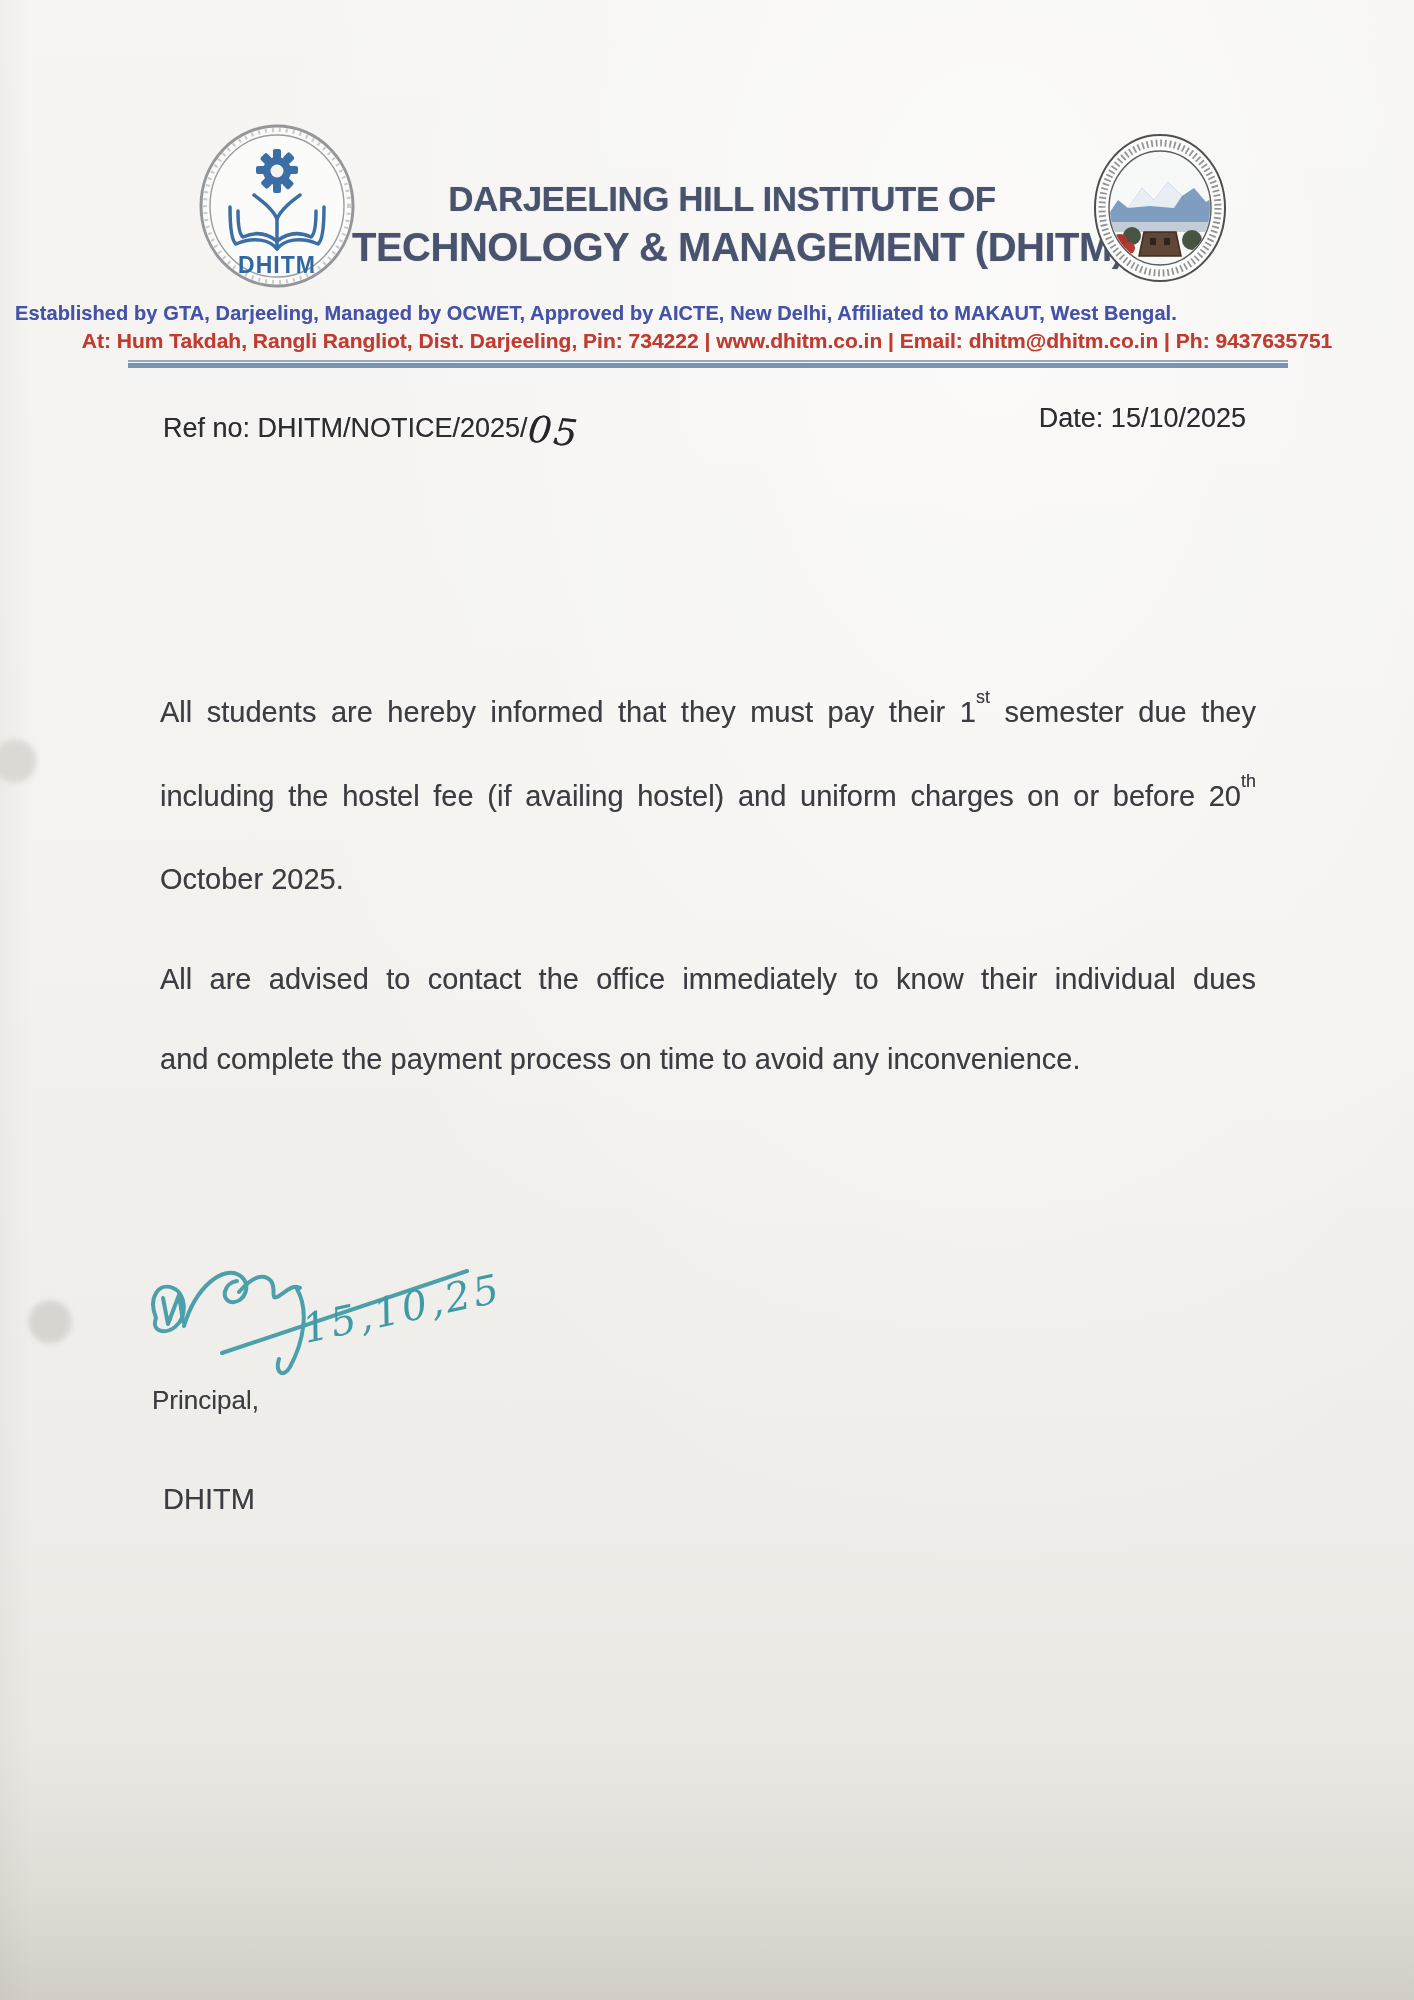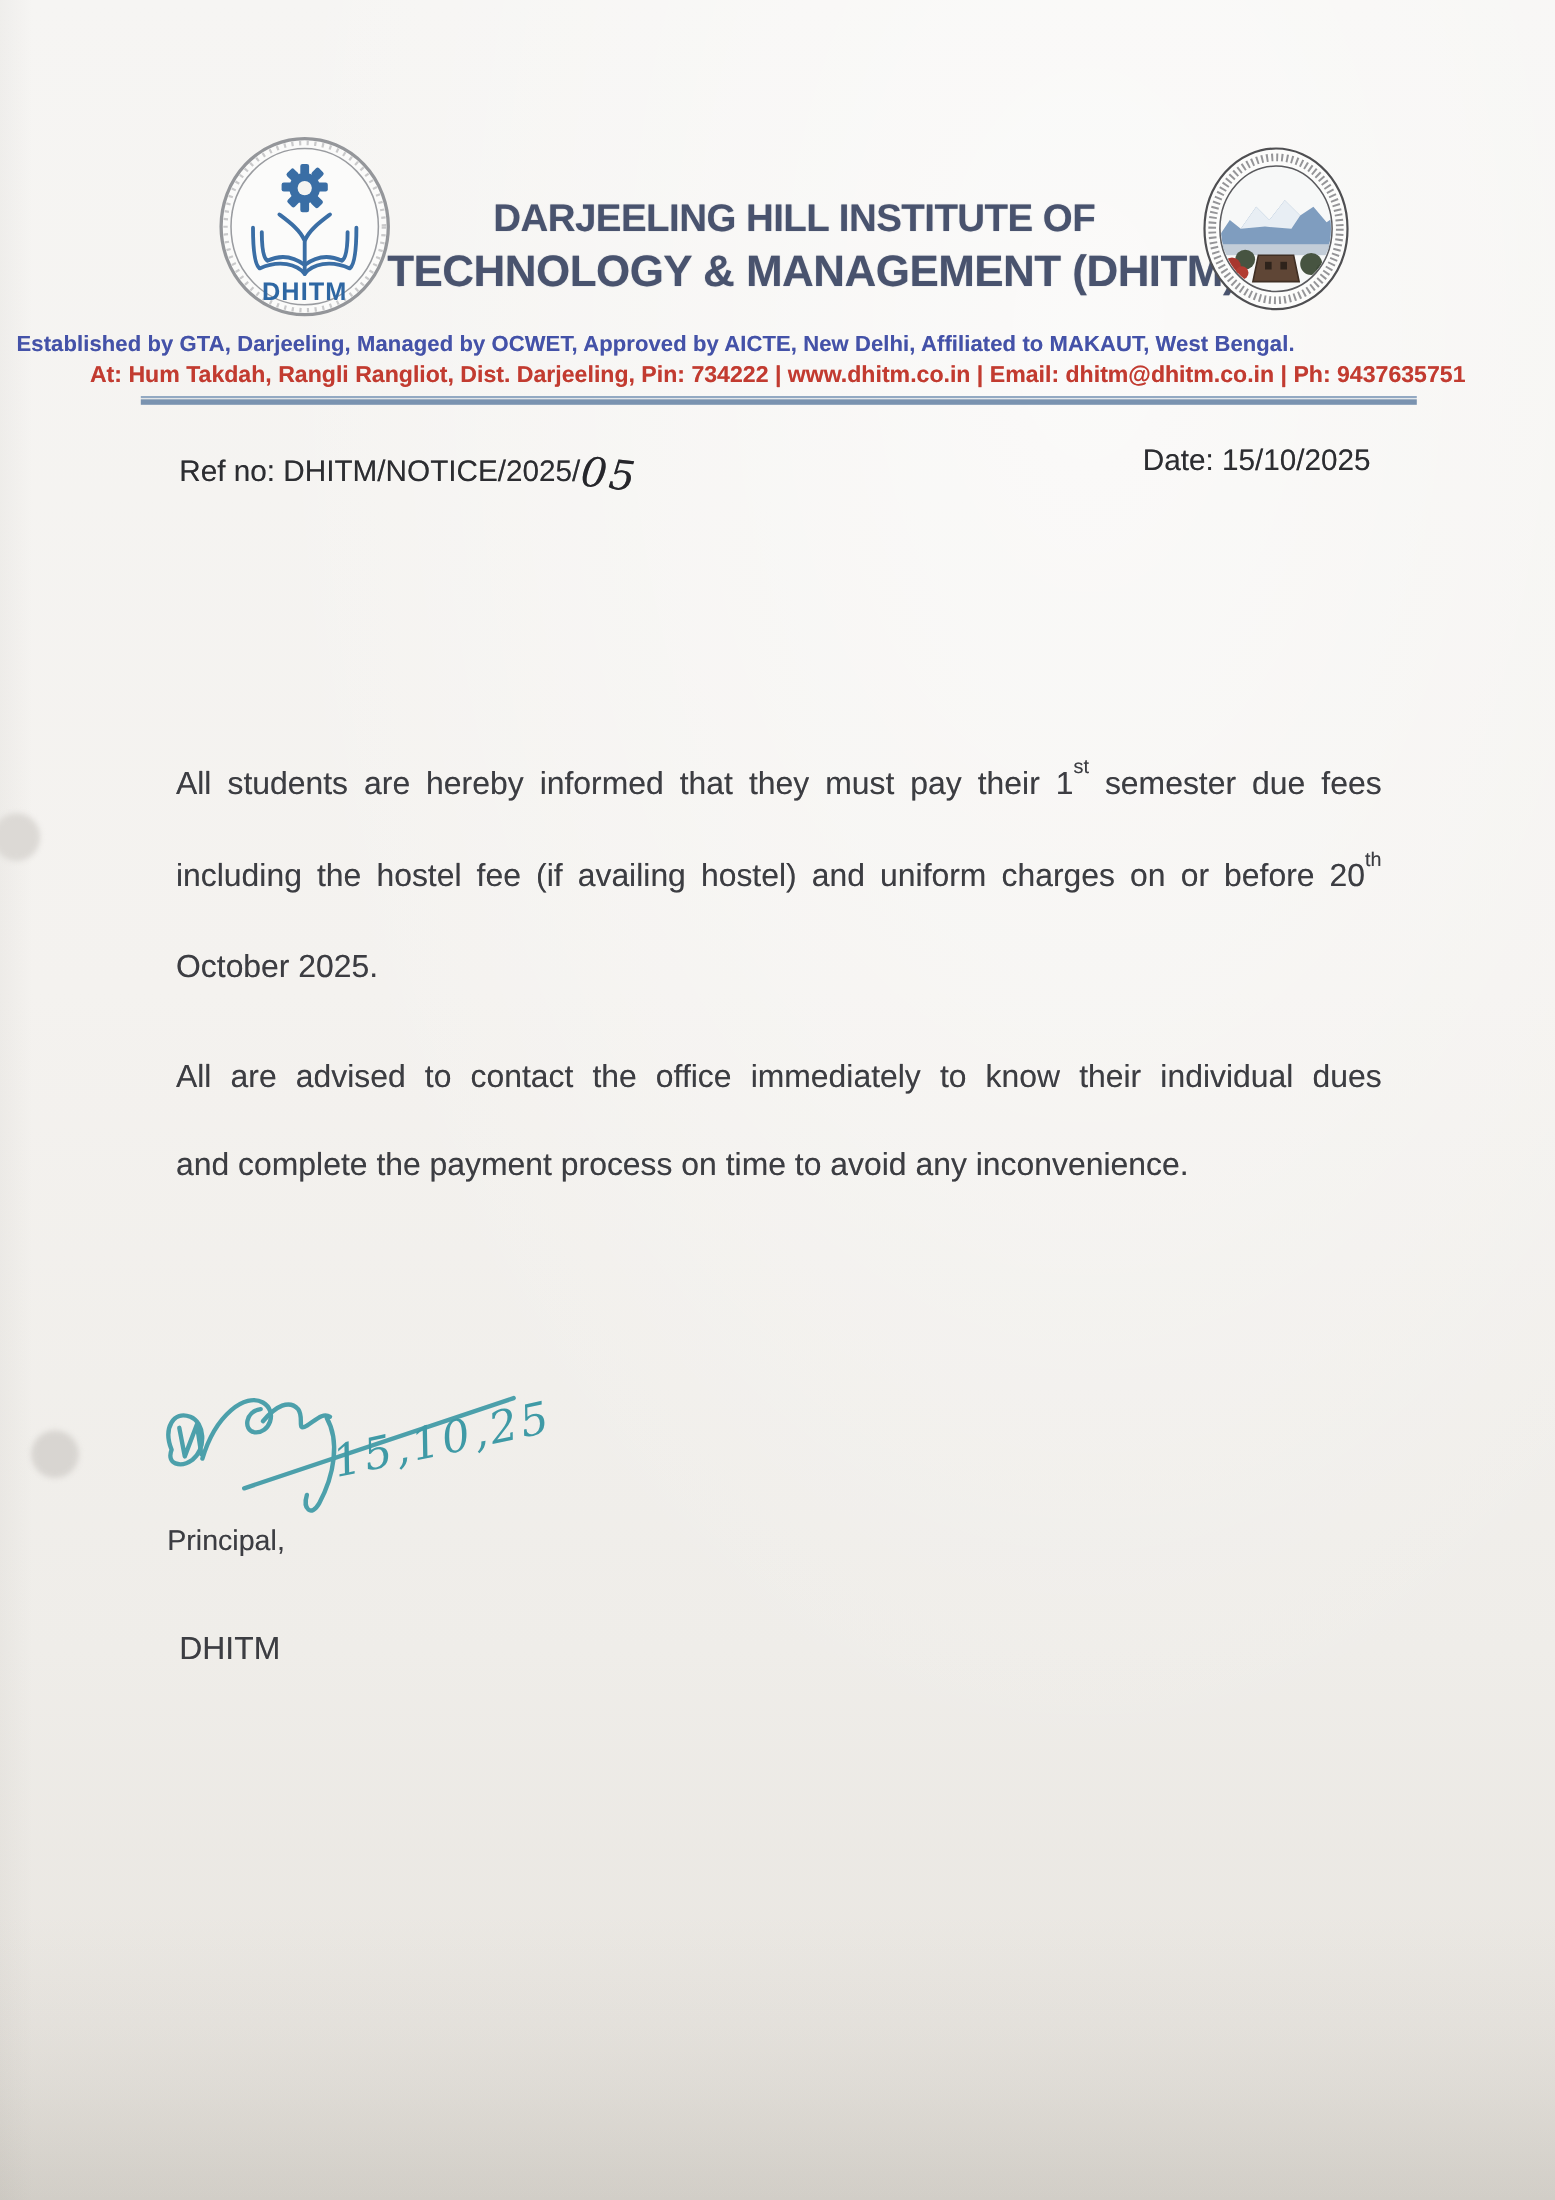--- a/index.html
+++ b/index.html
@@ -155,21 +155,21 @@
   <div class="rule">
     <div class="thin"></div>
       <div class="thick"></div>
   </div>
 
   <div class="refline"><span>Ref no: DHITM/NOTICE/2025/</span><span class="ref-hand">05</span>
   </div>
   <div class="dateline">Date: 15/10/2025</div>
 
 
-  <div class="bline just l1"><span>All students are hereby informed that they must pay their 1</span><sup>st</sup><span> semester due fees</span></div>
+  <div class="bline just l1"><span>All students are hereby informed that they must pay their 1</span><sup>st</sup><span> semester due they</span></div>
   <div class="bline just l2"><span>including the hostel fee (if availing hostel) and uniform charges on or before 20</span><sup>th</sup></div>
   <div class="bline l3">October 2025.</div>
   <div class="bline l5">and complete the payment process on time to avoid any inconvenience.</div>
   <div class="bline just l4">All are advised to contact the office immediately to know their individual dues</div>
 
   <svg class="sig" viewBox="0 0 410 165">
     <g fill="none" stroke="#3f9aa6" stroke-width="4" stroke-linecap="round" stroke-linejoin="round" opacity="0.92">
       <path d="M30,78 C22,58 32,42 47,48 C60,53 62,76 49,87 C38,95 25,91 30,78 Z"></path>
       <path d="M37,58 L42,84 L53,55 L57,82"></path>
       <path d="M58,86 C70,46 97,26 113,35 C127,43 119,64 105,62 C95,60 97,43 111,41"></path>

